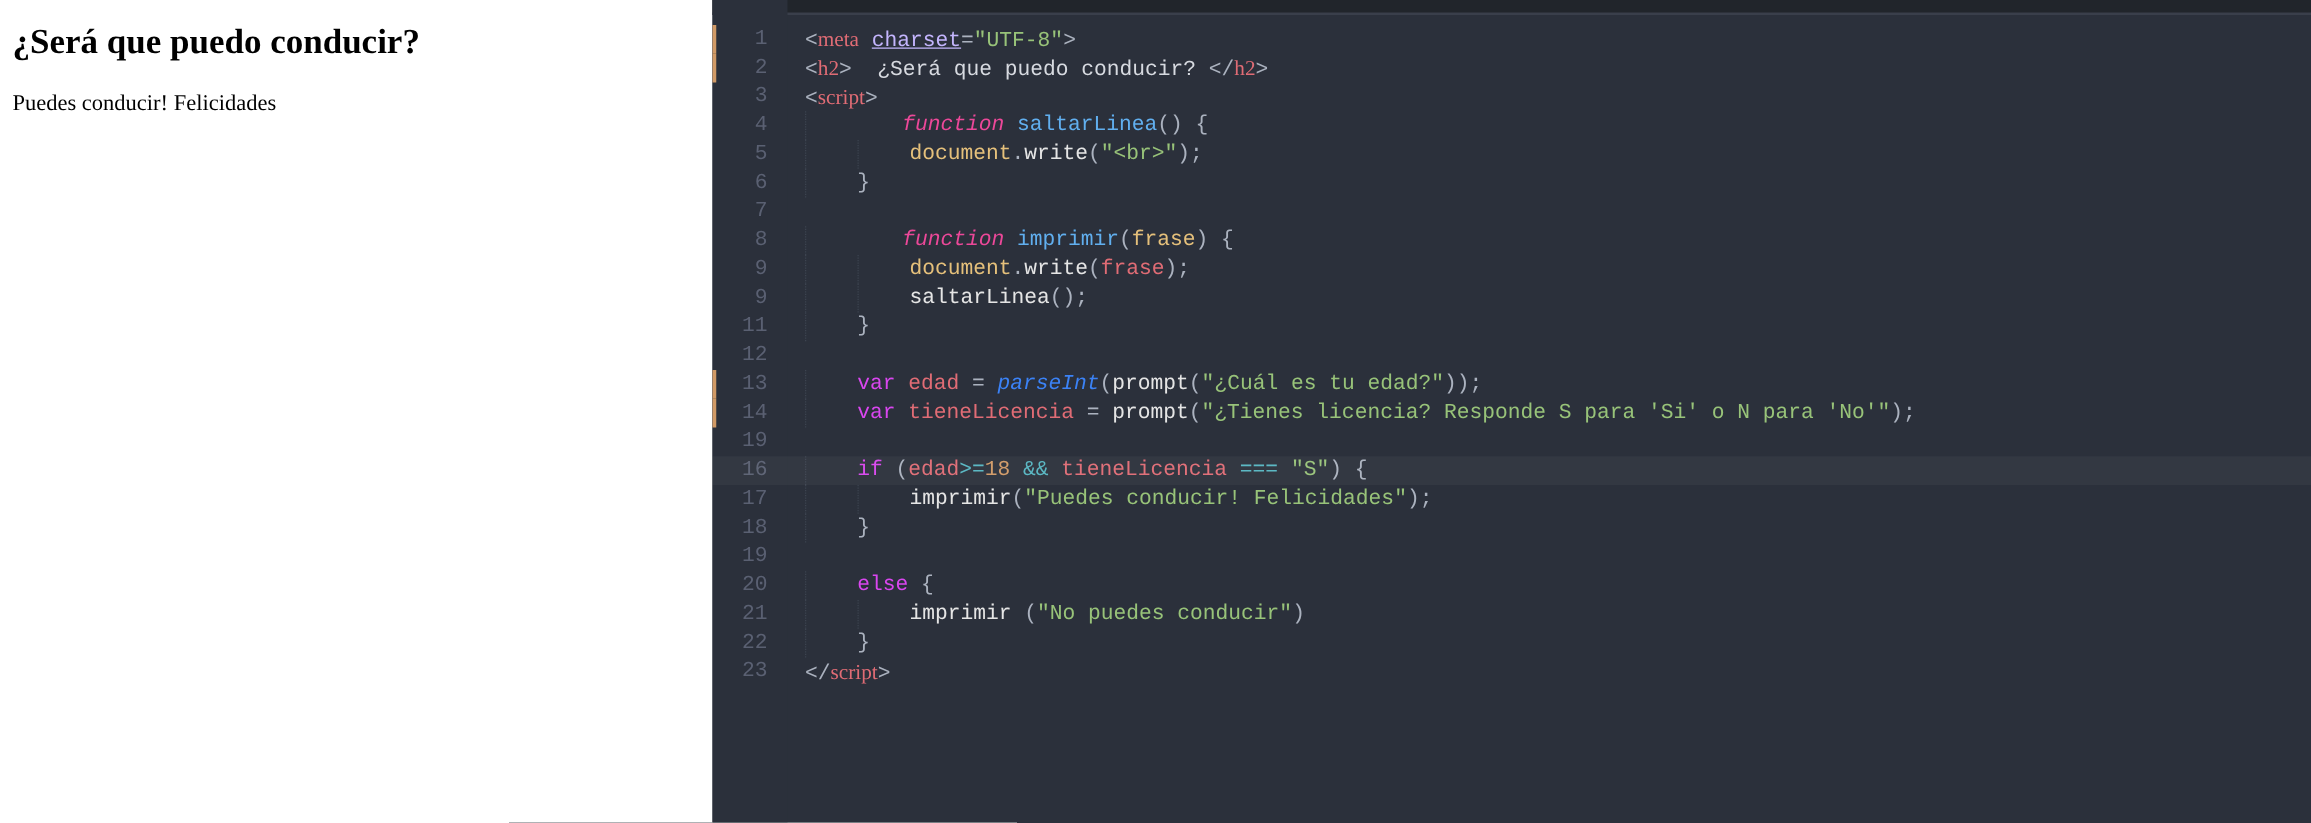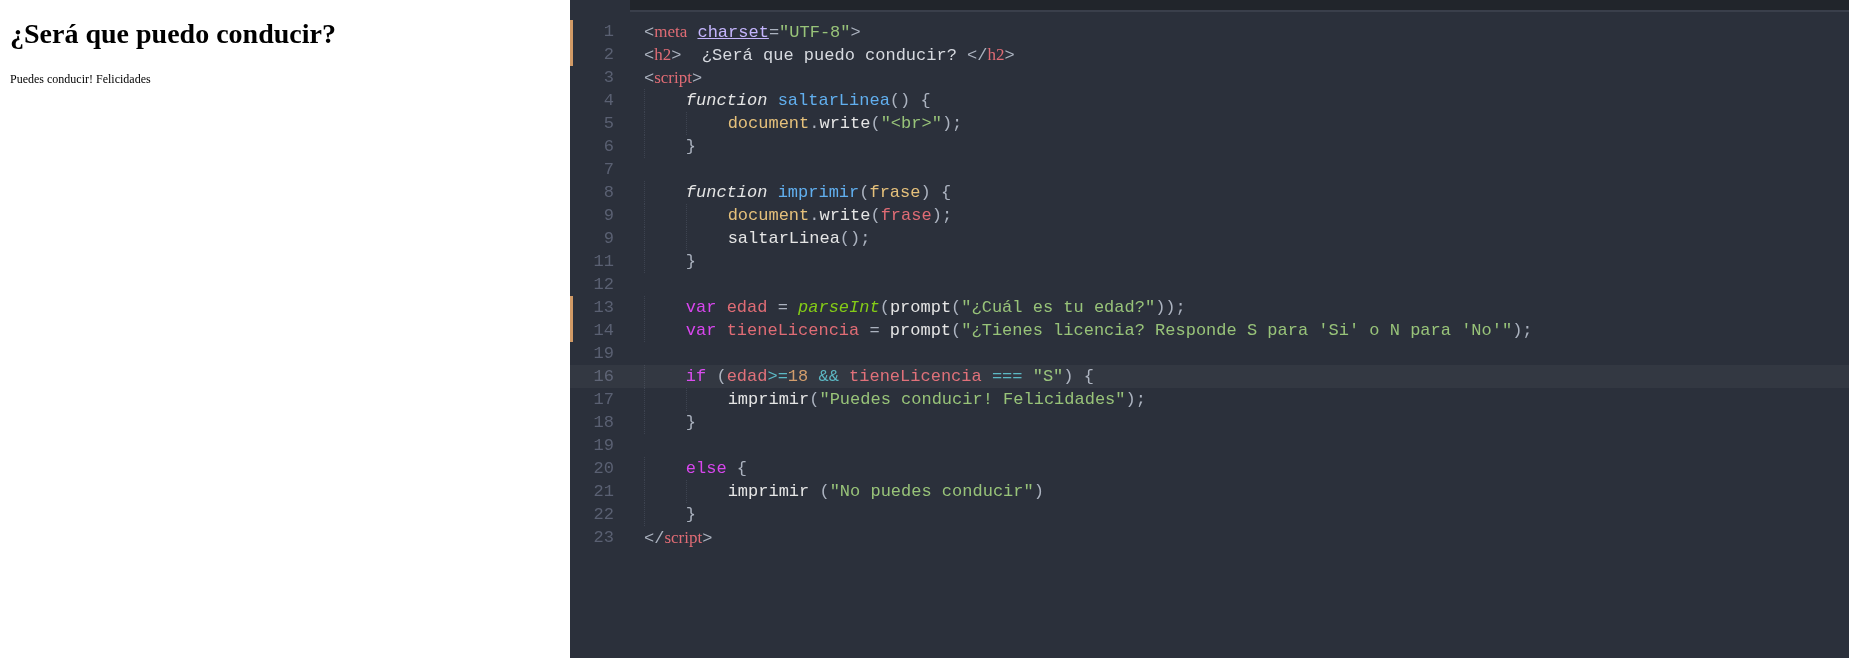--- a/index.html
+++ b/index.html
@@ -17,21 +17,21 @@
     padding: 18px 10px;
   }
   .preview h2 {
     font-family: "Times New Roman", serif;
     font-size: 28px;
     font-weight: bold;
     margin-bottom: 22px;
   }
   .preview .body-text {
     font-family: "Times New Roman", serif;
-    font-size: 12px;
+    font-size: 18px;
     margin-top: 12px;
   }
   .editor {
     flex: 1;
     background: #2b303b;
     display: flex;
     font-family: Consolas, "Courier New", monospace;
     font-size: 17px;
     line-height: 23px;
     position: relative;
@@ -79,24 +79,24 @@
     display: inline-block;
     width: 0;
     height: 23px;
     vertical-align: top;
     margin-right: 0;
   }
   .c-tag    { color: #e06c75; font-family: Liberation Serif, serif; }
   .c-attr   { color: #c4b5fd; text-decoration: underline; }
   .c-str    { color: #98c379; }
   .c-text   { color: #d7dae0; }
-  .c-kw     { color: #e5e5e5; font-style: italic; }
+  .c-kw     { color: #ec4899; font-style: italic; margin-left: 36px; }
   .c-kw2    { color: #d946ef; }
   .c-fnname { color: #61afef; }
-  .c-builtin{ color: #84cc16; font-style: italic; }
+  .c-builtin{ color: #3b82f6; font-style: italic; }
   .c-param  { color: #e5c07b; }
   .c-punc   { color: #abb2bf; }
   .c-prop   { color: #e5c07b; }
   .c-num    { color: #d19a66; }
   .c-op     { color: #56b6c2; }
   .c-var    { color: #e06c75; }
   .c-call   { color: #e5e5e5; }
 
   .topstrip {
     position: absolute;

